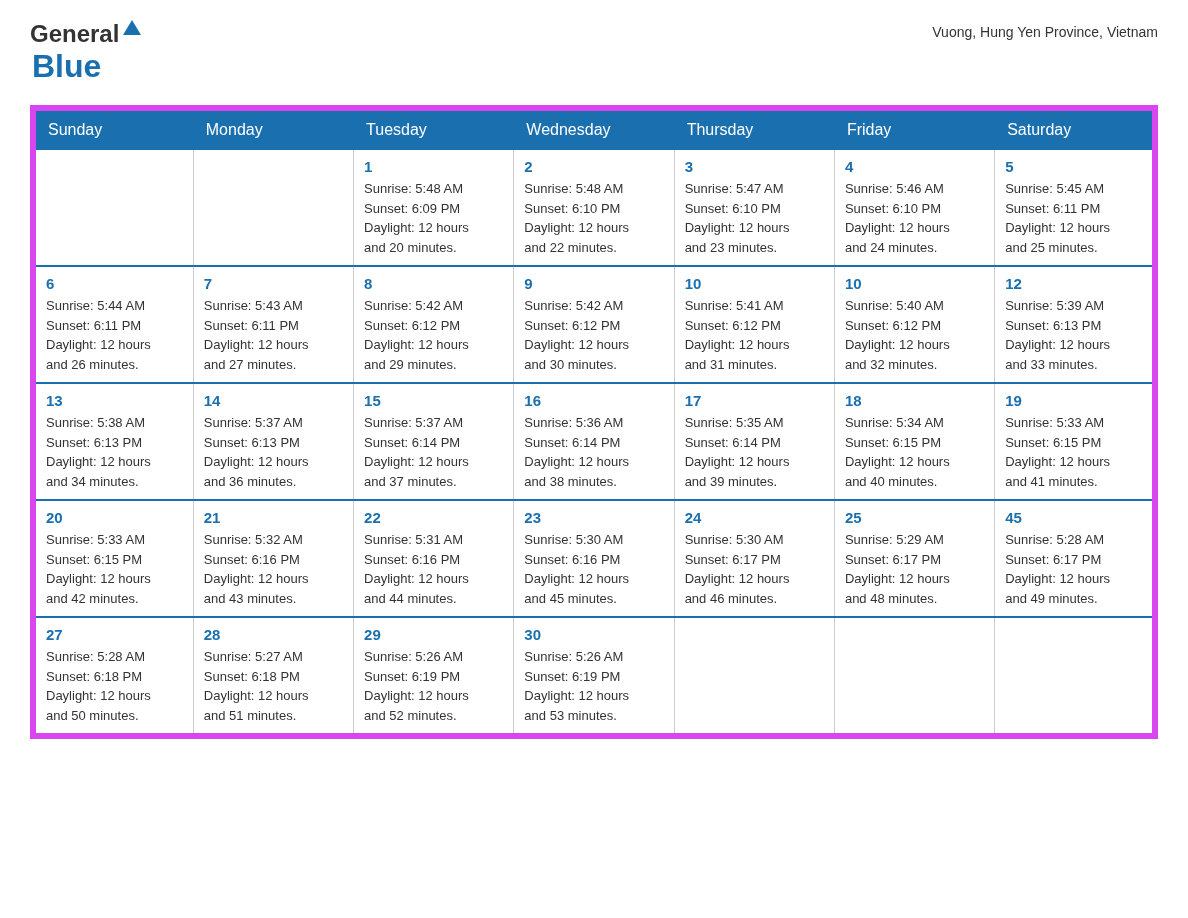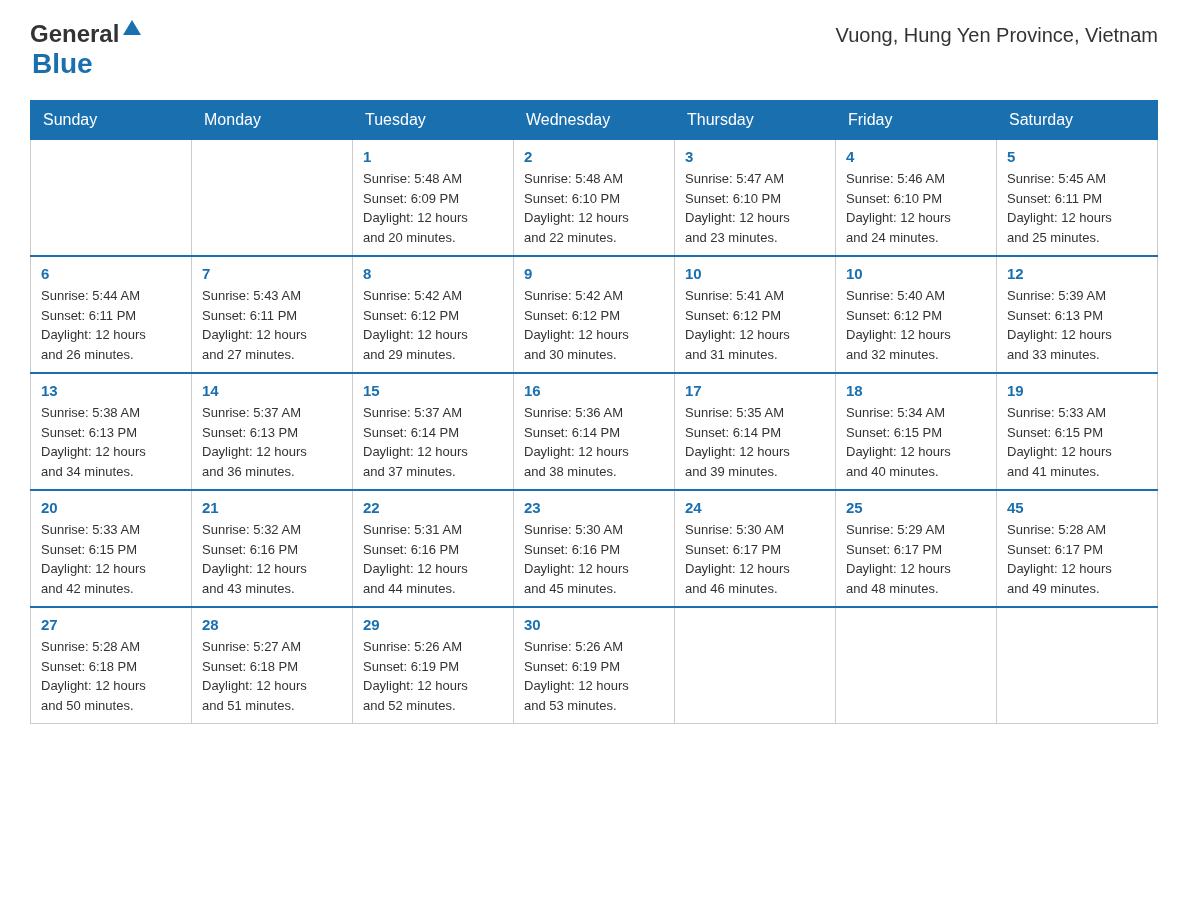--- a/index.html
+++ b/index.html
@@ -38,28 +38,28 @@
     .title-section {
       text-align: right;
     }
     .main-title {
       font-size: 52px;
       font-weight: normal;
       color: #222;
       line-height: 1.1;
     }
     .subtitle {
-      font-size: 20px;
+      font-size: 14px;
       color: #333;
       margin-top: 4px;
     }
     .calendar {
       width: 100%;
       border-collapse: collapse;
-      border: 1px solid #d946ef;
+      border: 6px solid #d946ef;
     }
     .calendar th {
       background-color: #1a6faf;
       color: #fff;
       padding: 10px 12px;
       text-align: left;
       font-size: 16px;
       font-weight: normal;
       border: 1px solid #1a6faf;
     }
@@ -85,21 +85,21 @@
   </style>
 </head>
 <body>
 
 <div class="header">
   <div class="logo-wrapper">
     <div class="logo-top-row">
       <span style="font-size:24px;font-weight:bold;color:#333;">General</span>
       <span class="logo-triangle"></span>
     </div>
-    <span style="font-size:28px;font-weight:bold;color:#1a6faf;margin-left:2px;">Blue</span>
+    <span style="font-size:32px;font-weight:bold;color:#1a6faf;margin-left:2px;">Blue</span>
   </div>
   <div class="title-section">
     <div class="subtitle">Vuong, Hung Yen Province, Vietnam</div>
   </div>
 </div>
 
 <table class="calendar">
   <thead>
     <tr>
       <th>Sunday</th>

